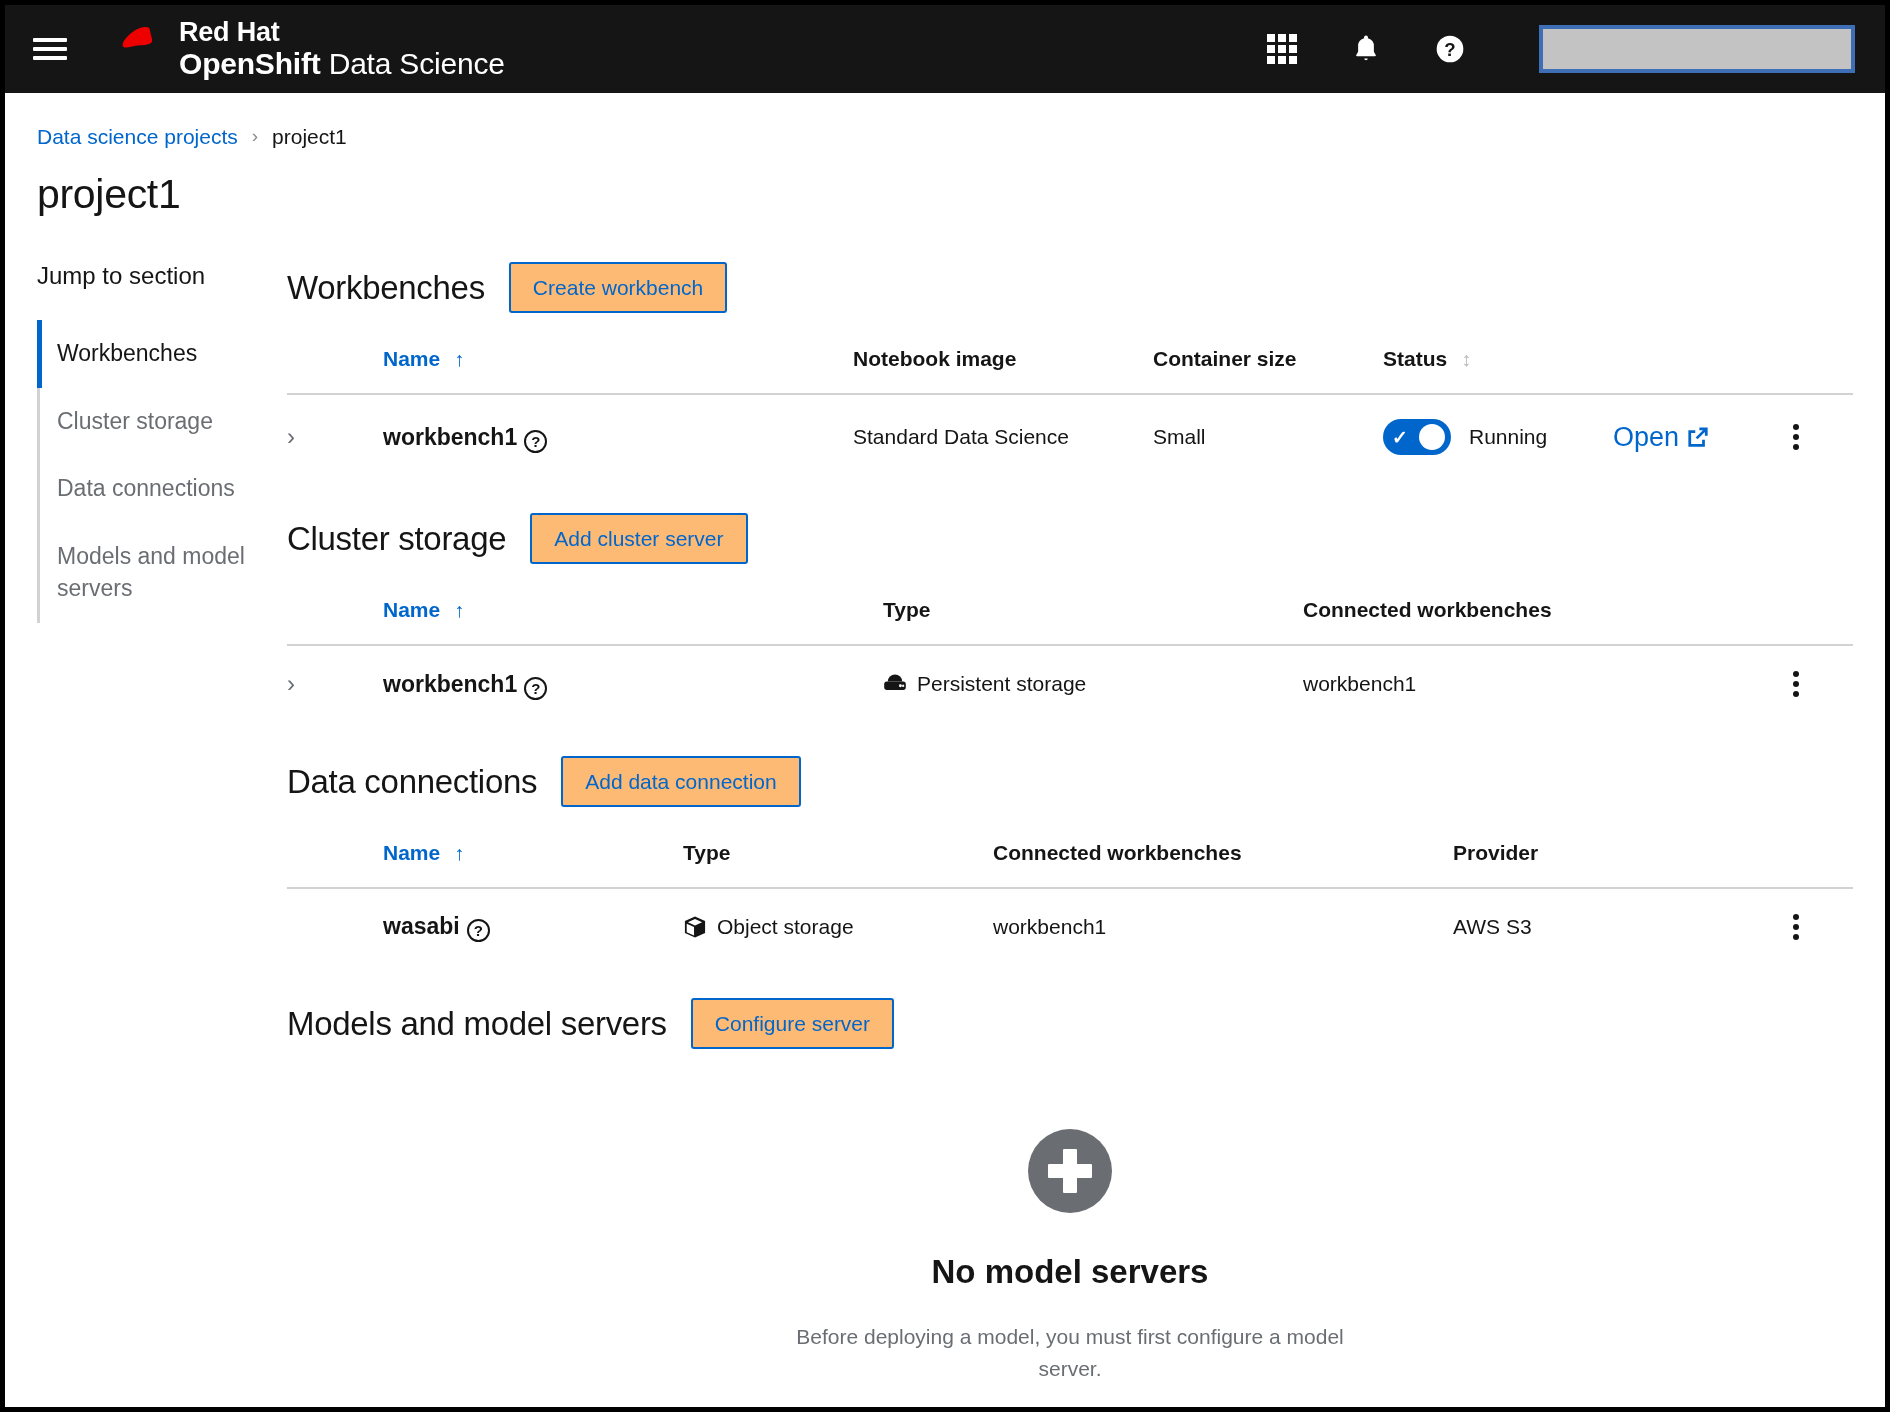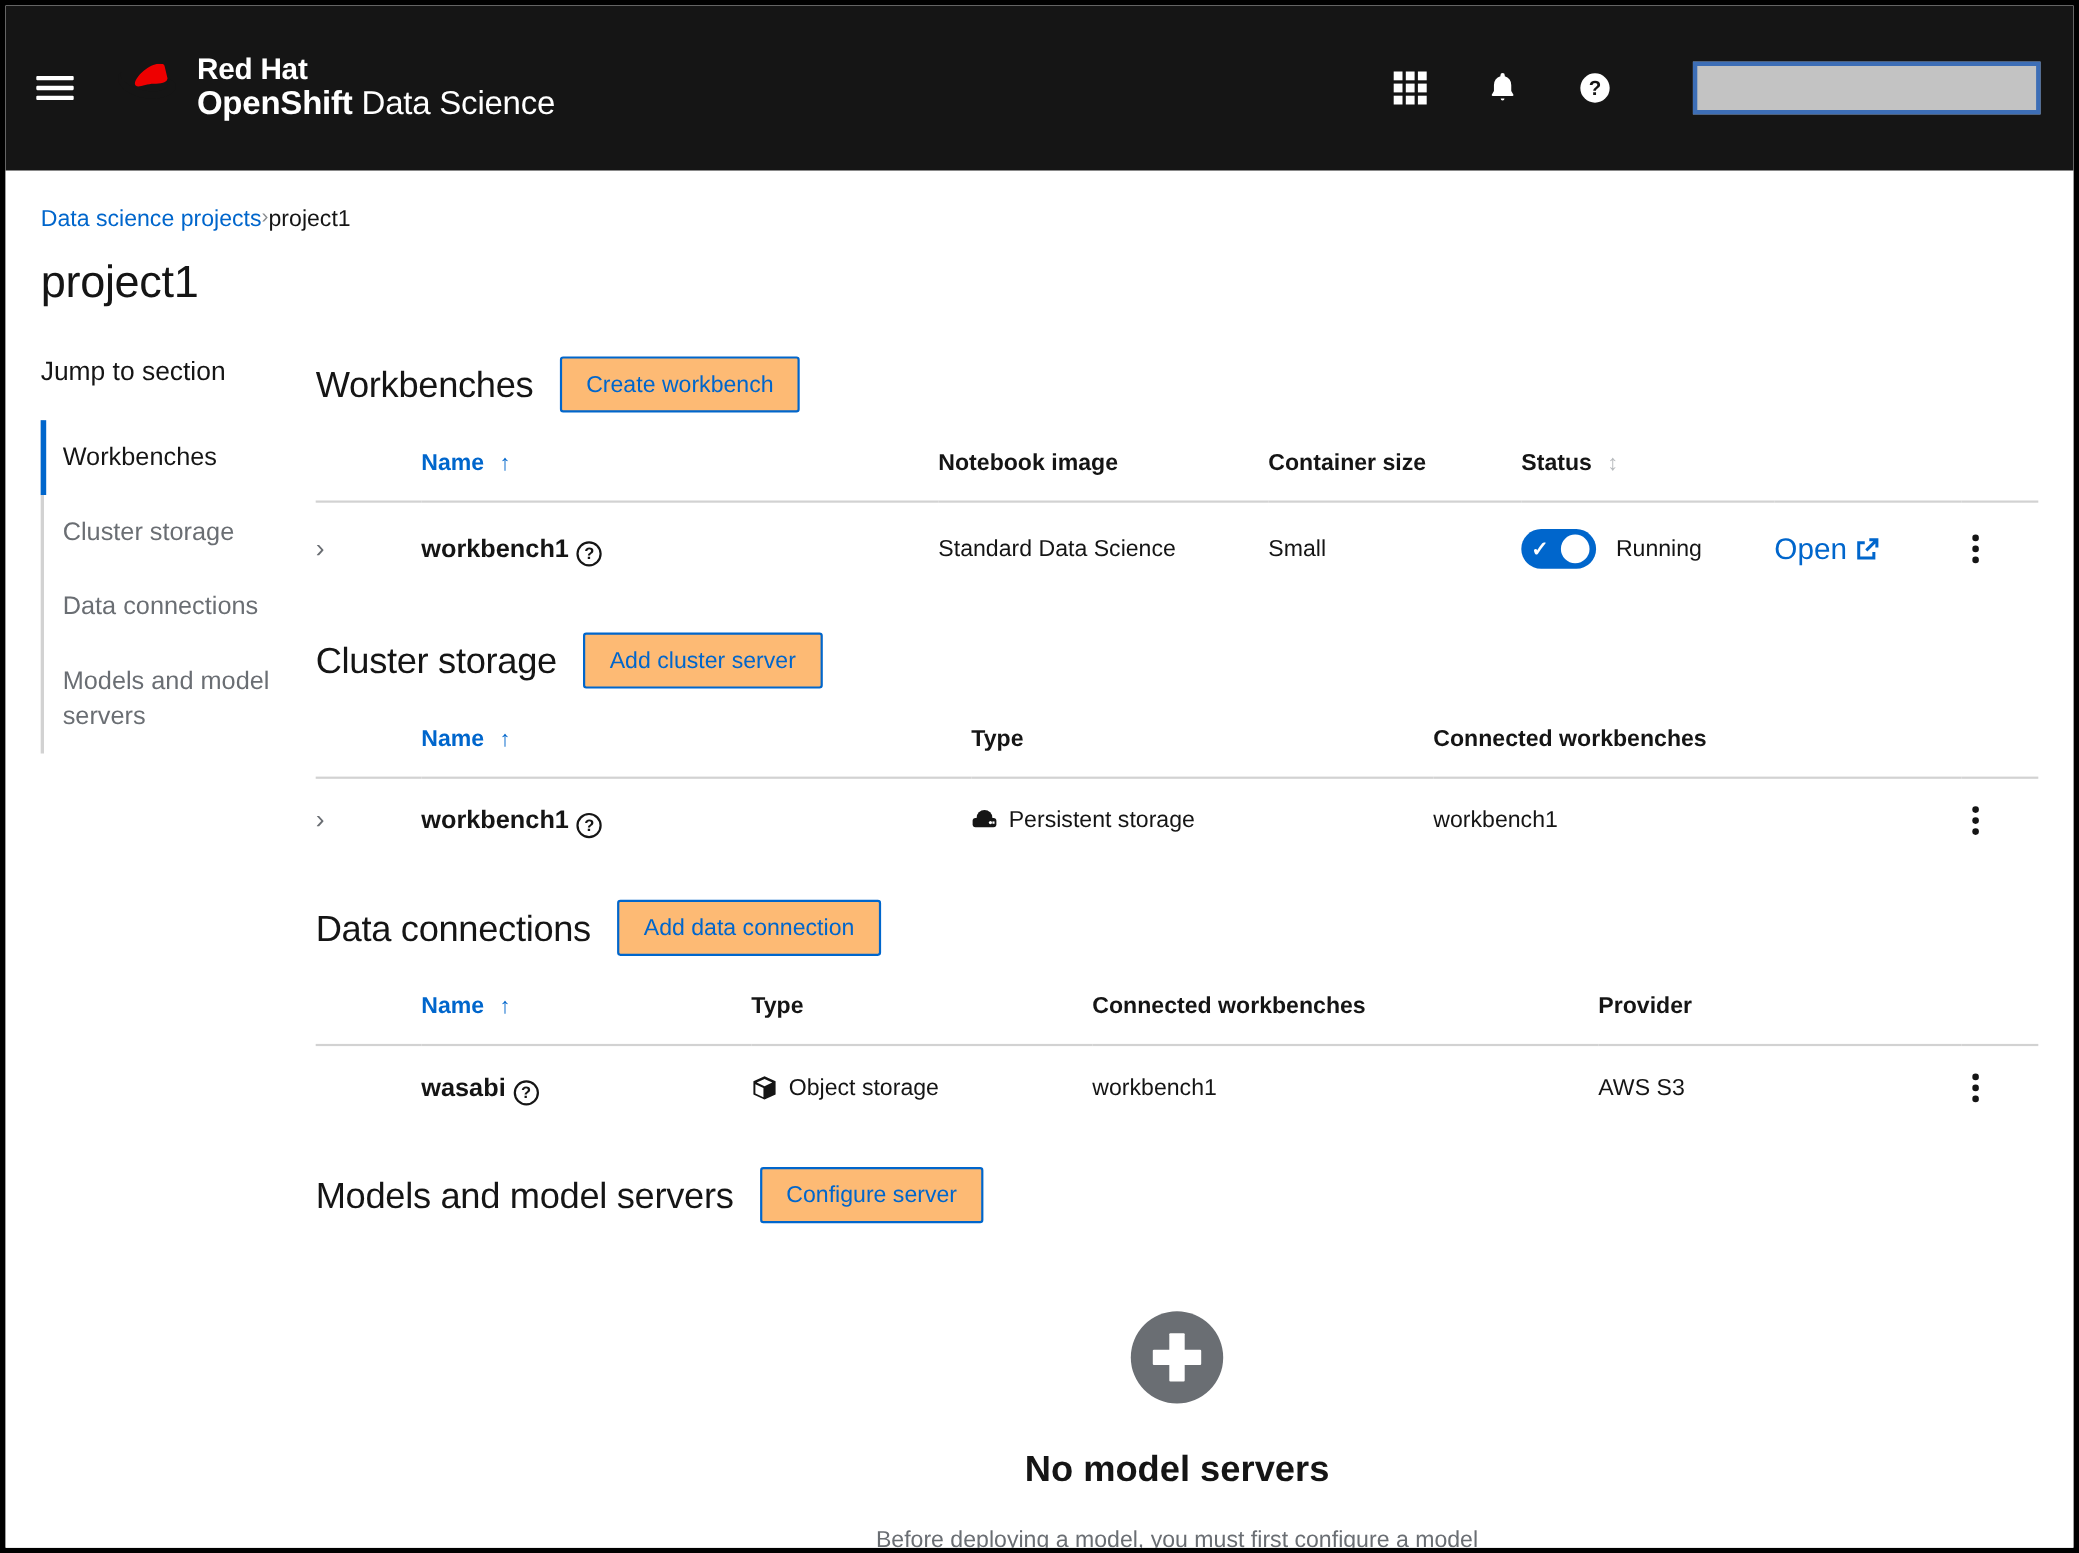--- a/index.html
+++ b/index.html
@@ -13,21 +13,21 @@
     position: relative;
     width: 1890px;
     height: 1412px;
     background: #fff;
     border: 5px solid #000;
     overflow: hidden;
   }
 
   
   .masthead {
-    height: 150px;
+    height: 88px;
     background: #151515;
     display: flex;
     align-items: center;
     padding: 0 30px 0 28px;
     position: relative;
   }
   .hamburger {
     width: 34px; height: 30px;
     display: flex; flex-direction: column; justify-content: space-between;
     cursor: pointer;
@@ -59,21 +59,21 @@
   .user-box {
     width: 316px; height: 48px;
     background: #c3c3c3;
     border: 4px solid #3d6eb6;
     margin-left: 24px;
   }
 
   
   .page { padding: 0; background:#fff; }
   .breadcrumb {
-    display: flex; align-items: flex-start; 
+    display: flex; align-items: flex-start; gap: 14px;
     font-size: 21px;
     padding: 32px 0 0 32px;
   }
   .bc-link { color: #0066cc; cursor: pointer; }
   .bc-sep { color: #8a8d90; font-size: 19px; }
   .bc-current { color: #151515; }
 
   .page-title {
     font-size: 41px;
     font-weight: 400;

